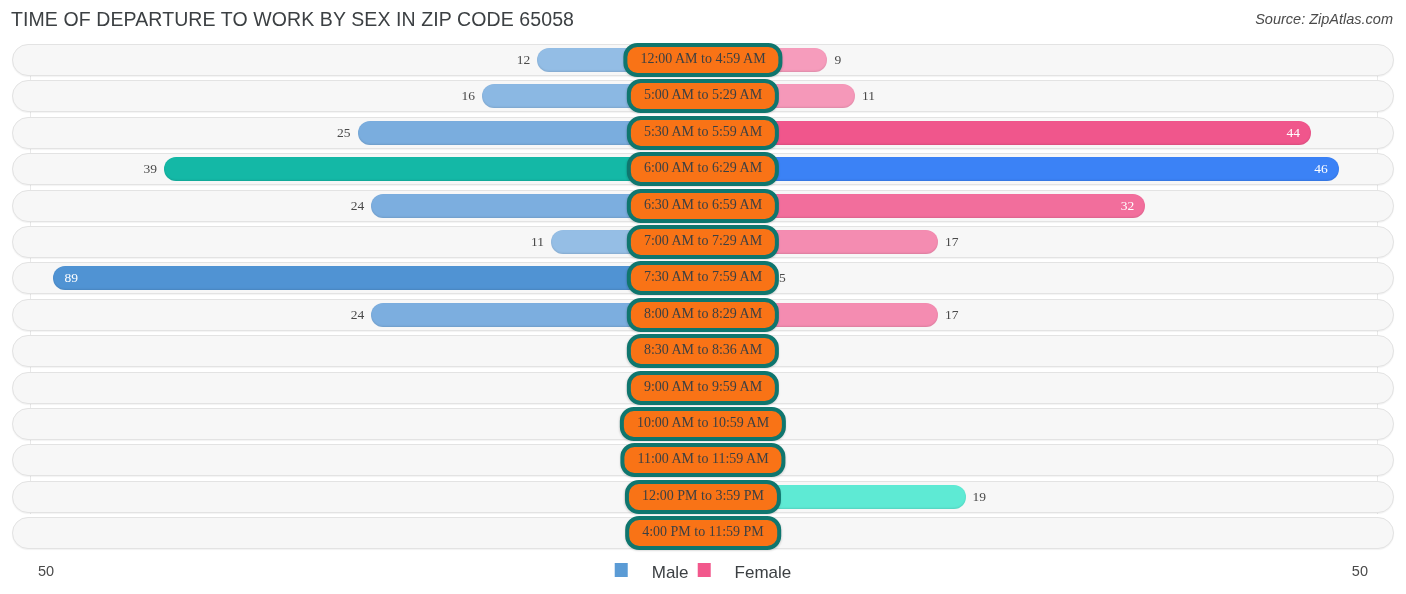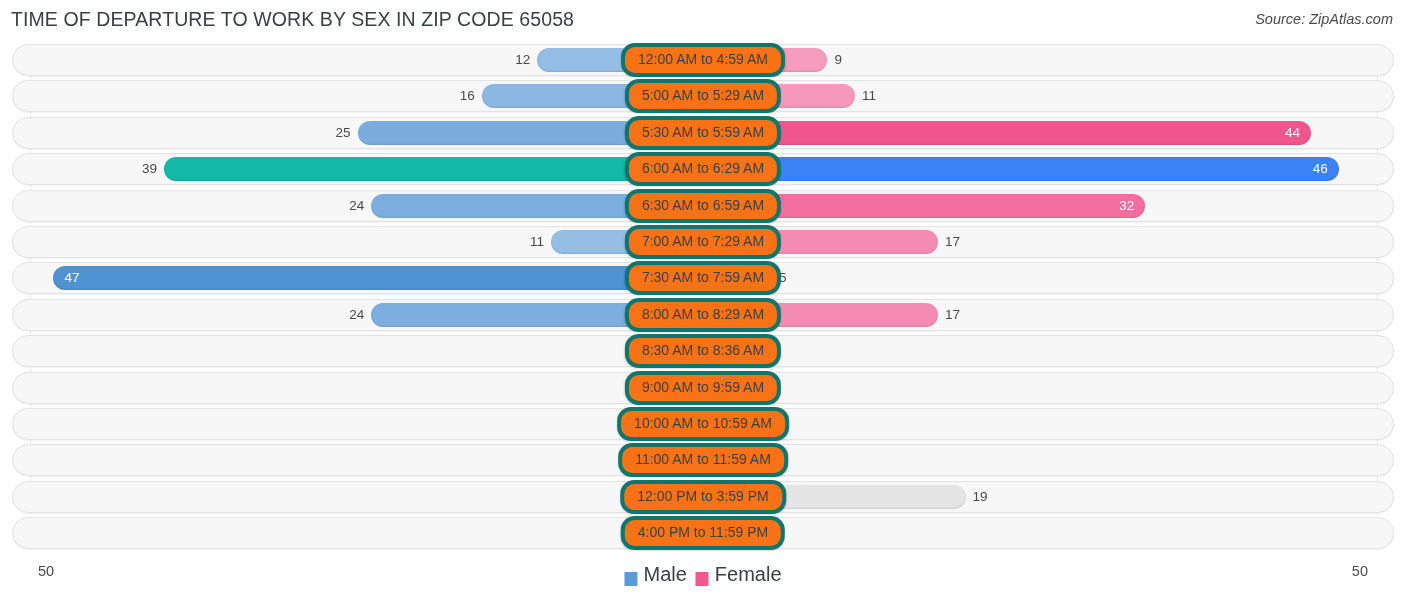--- a/index.html
+++ b/index.html
@@ -40,20 +40,21 @@
     white-space: nowrap;
   }
 
   
   .plot {
     position: absolute;
     left: 0;
     top: 44px;
     width: 1406px;
     height: 508px;
+    font-family: Liberation Serif, serif;
   }
   .gridline {
     position: absolute;
     top: 0;
     bottom: 38px;
     width: 1px;
     background: #e9e9e9;
   }
   .gridline.left  { left: 30px; }
   .gridline.right { left: 1377px; }
@@ -149,23 +150,23 @@
     position: absolute;
     left: 50%;
     top: 9px;
     transform: translateX(-50%);
     display: flex;
     align-items: center;
     gap: 9px;
   }
   .legend-item {
     display: flex;
-    align-items: flex-end;
-    gap: 6px;
-    font-size: 20px;
+    align-items: flex-start;
+    gap: 24px;
+    font-size: 17px;
     color: #3c4043;
   }
   .swatch {
     width: 13px;
     height: 14px;
     display: inline-block;
   }
 </style>
 </head>
 <body>
@@ -228,21 +229,21 @@
         <div class="bar male" style="width:152.02px;background:rgb(149,190,229)">
           <span class="val out male-out">11</span>
         </div>
         <div class="bar female" style="width:234.94000000000003px;background:rgb(244,140,177)">
           <span class="val out female-out">17</span>
         </div>
         <div class="cat">7:00 AM to 7:29 AM</div>
       </div>
       <div class="row">
         <div class="bar male" style="width:649.54px;background:rgb(80,147,211)">
-          <span class="val in male-in">47</span>
+          <span class="val in male-in">89</span>
         </div>
         <div class="bar female" style="width:69.10000000000001px;background:rgb(246,164,193)">
           <span class="val out female-out">5</span>
         </div>
         <div class="cat">7:30 AM to 7:59 AM</div>
       </div>
       <div class="row">
         <div class="bar male" style="width:331.68px;background:rgb(124,174,223)">
           <span class="val out male-out">24</span>
         </div>
@@ -284,21 +285,21 @@
         </div>
         <div class="bar female" style="width:43px;background:rgb(247,174,200)">
           <span class="val out female-out">0</span>
         </div>
         <div class="cat">11:00 AM to 11:59 AM</div>
       </div>
       <div class="row">
         <div class="bar male" style="width:43px;background:rgb(166,201,234)">
           <span class="val out male-out">2</span>
         </div>
-        <div class="bar female" style="width:262.58px;background:#e5e5e5">
+        <div class="bar female" style="width:262.58px;background:#5eead4">
           <span class="val out female-out">19</span>
         </div>
         <div class="cat">12:00 PM to 3:59 PM</div>
       </div>
       <div class="row">
         <div class="bar male" style="width:43px;background:rgb(170,203,235)">
           <span class="val out male-out">0</span>
         </div>
         <div class="bar female" style="width:43px;background:rgb(247,170,197)">
           <span class="val out female-out">2</span>

